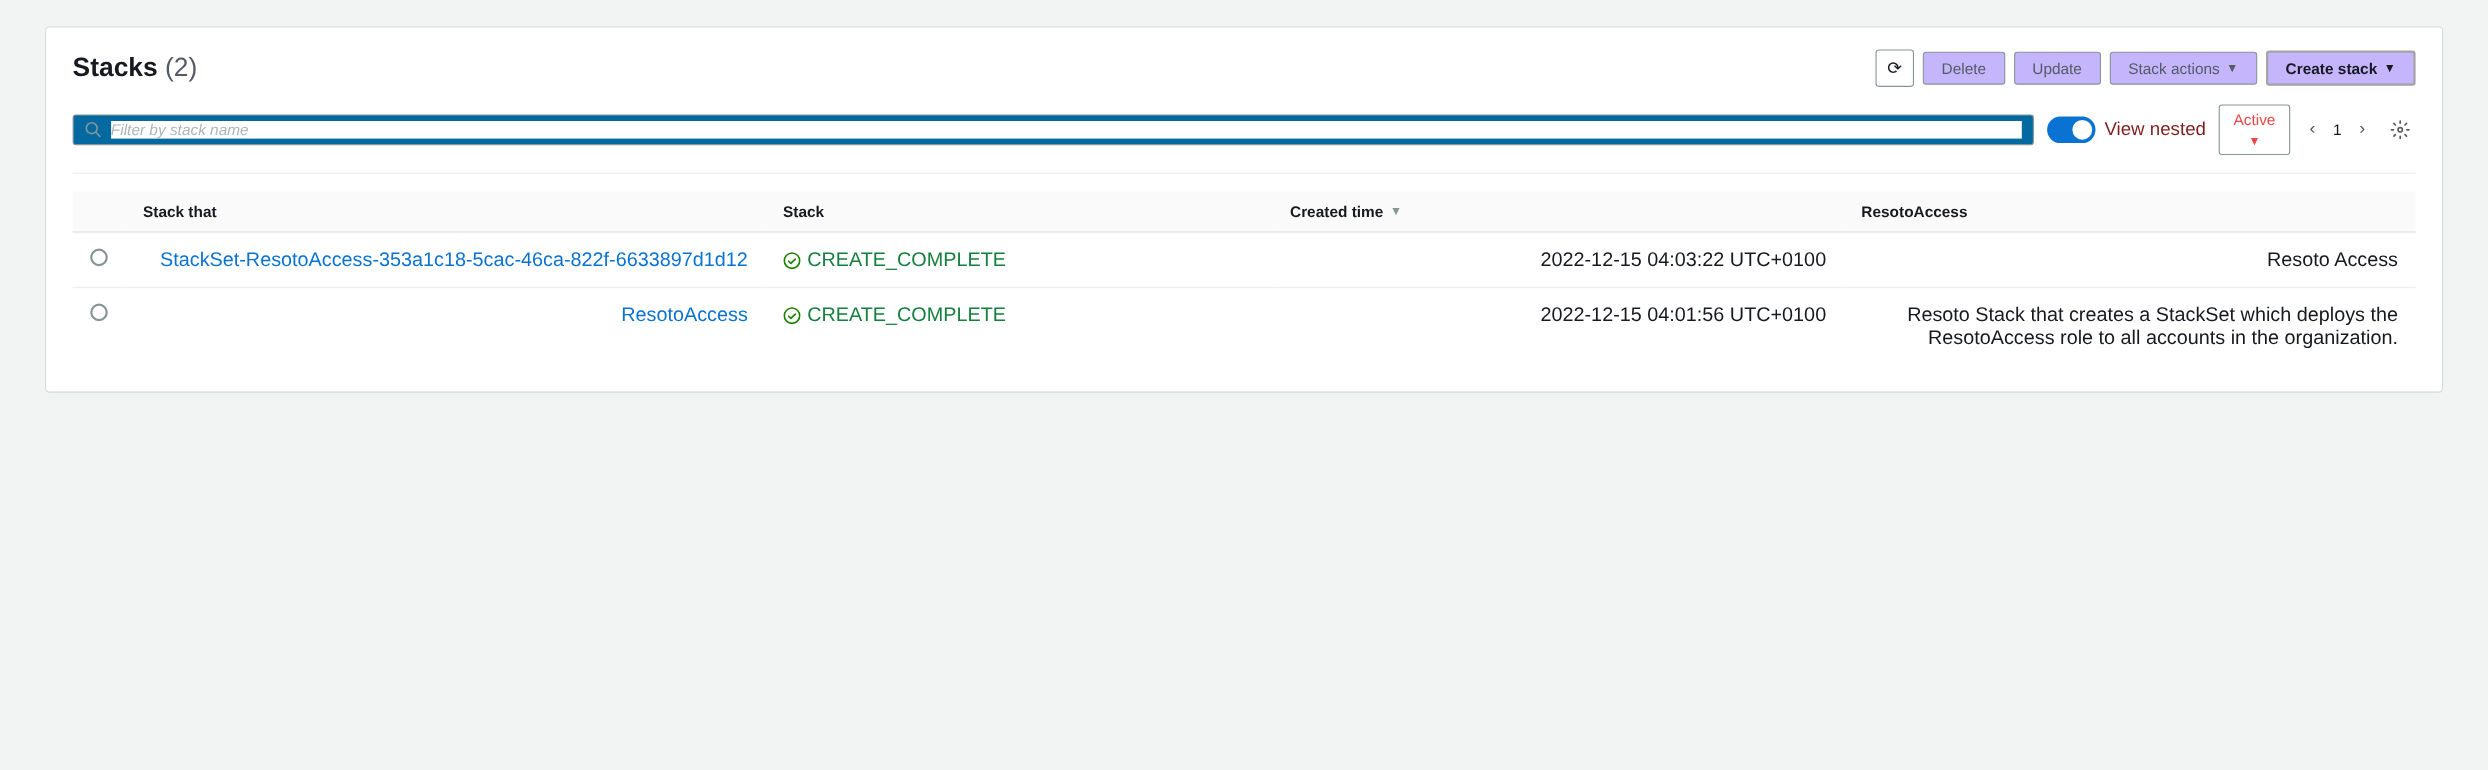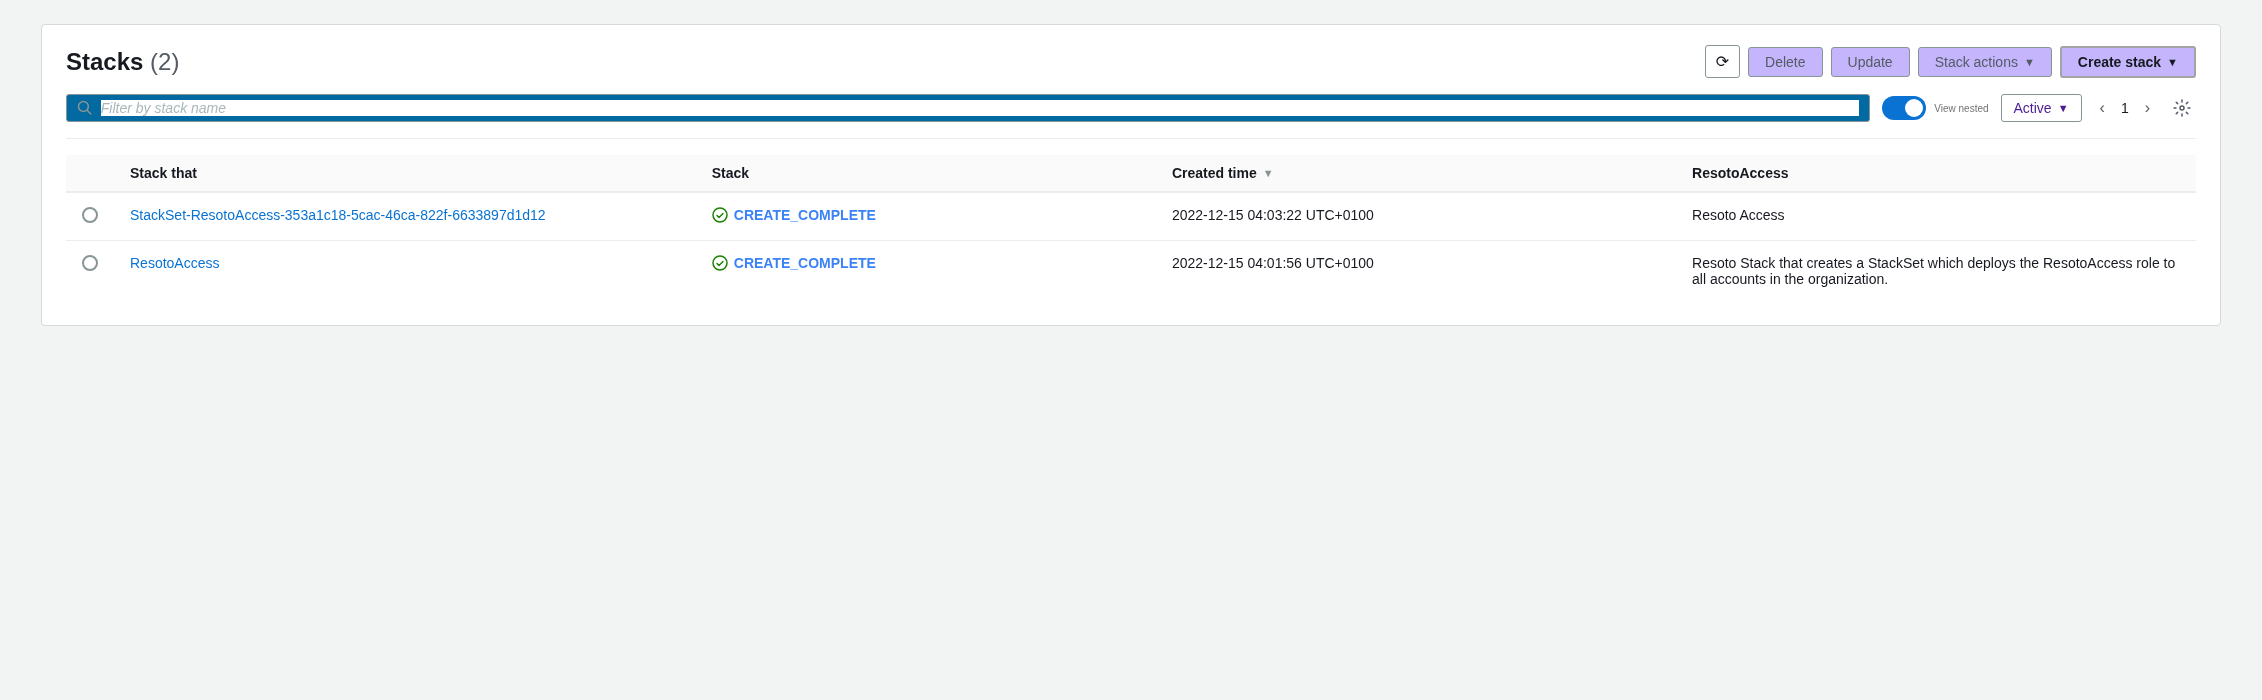--- a/index.html
+++ b/index.html
@@ -94,22 +94,22 @@
     .search-wrapper input {
       border: none;
       outline: none;
       font-size: 14px;
       color: #aab7b8;
       width: 100%;
       font-style: italic;
     }
     .search-wrapper input::placeholder { color: #aab7b8; font-style: italic; }
     .view-nested-label {
-      font-size: 10px;
-      color: #737373;
+      font-size: 17px;
+      color: #7f1d1d;
       white-space: nowrap;
     }
     
     .toggle-wrapper {
       display: inline-flex;
       align-items: center;
       gap: 8px;
     }
     .toggle {
       position: relative;
@@ -137,22 +137,23 @@
     .active-dropdown {
       display: flex;
       align-items: center;
       gap: 6px;
       border: 1px solid #879596;
       border-radius: 3px;
       background: #fff;
       padding: 5px 12px;
       cursor: pointer;
       font-size: 14px;
-      color: #4c1d95;
+      color: #ef4444;
       white-space: nowrap;
+      flex-direction: column;
     }
     
     .pagination {
       display: flex;
       align-items: center;
       gap: 4px;
     }
     .pag-btn {
       border: none;
       background: none;
@@ -198,39 +199,40 @@
       display: table-cell;
       text-align: center;
     }
     .table th .th-inner {
       display: flex;
       align-items: center;
       gap: 6px;
     }
     .table td {
       padding: 14px 16px;
-      font-size: 14px;
+      font-size: 18px;
       color: #16191f;
       border-bottom: 1px solid #eaeded;
       vertical-align: top;
+      text-align: right;
     }
     .table tr:last-child td { border-bottom: none; }
     .col-select { width: 40px; }
     .col-name { width: 28%; }
     .col-status { width: 22%; }
     .col-created { width: 25%; }
     .col-desc { width: 25%; }
     .stack-link {
       color: #0972d3;
       text-decoration: none;
       cursor: pointer;
     }
     .status-complete {
-      color: #3b82f6;
-      font-weight: 700;
+      color: #15803d;
+      font-weight: 400;
       display: flex;
       align-items: center;
       gap: 6px;
     }
     .radio-circle {
       width: 16px;
       height: 16px;
       border-radius: 50%;
       border: 2px solid #879596;
       display: inline-block;

